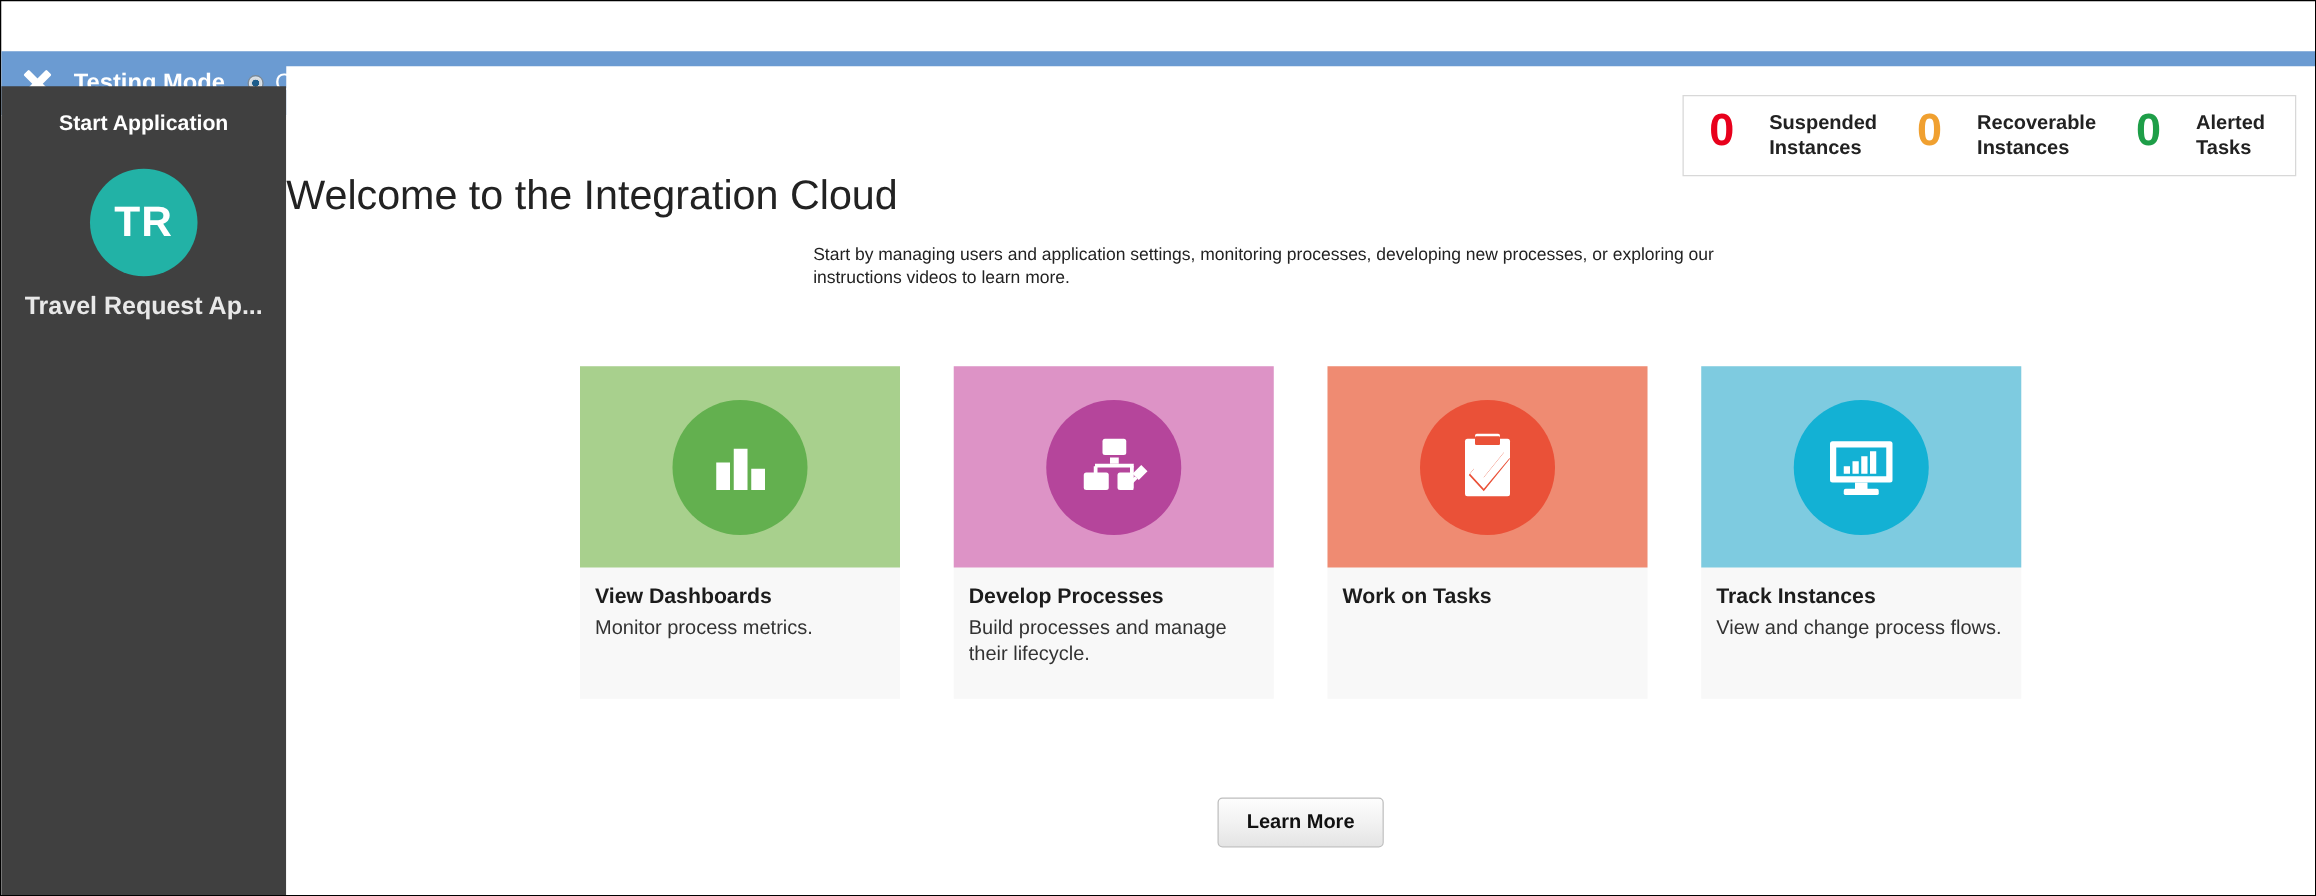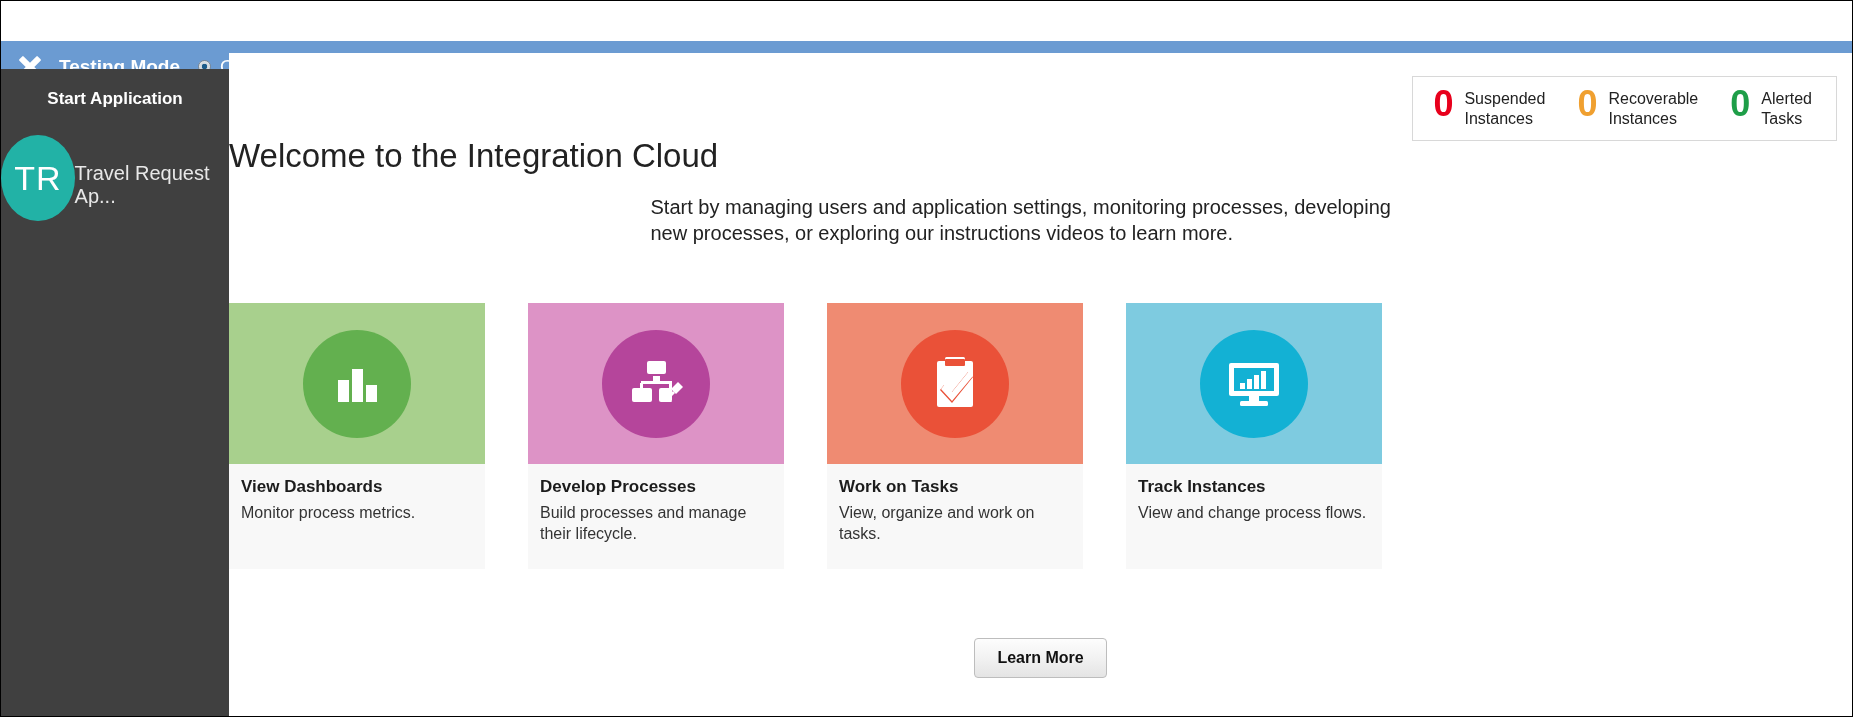--- a/index.html
+++ b/index.html
@@ -77,22 +77,23 @@
   }
   .sidebar-title {
     color: #ffffff;
     font-size: 17px;
     font-weight: bold;
     text-align: center;
     margin-top: 10px;
   }
   .app-tile {
     margin-top: 26px;
-    display: flex; flex-direction: row; align-items: center;
+    display: flex; flex-direction: column; align-items: center;
     cursor: pointer;
+    font-weight: bold;
   }
   .avatar {
     width: 86px; height: 86px;
     border-radius: 50%;
     background: #22b2a6;
     color: #ffffff;
     display: flex; align-items: center; justify-content: center;
     font-size: 34px;
     letter-spacing: 1px;
   }
@@ -120,47 +121,49 @@
   }
   .status-item { display: flex; align-items: flex-start; padding: 0 18px 0 14px; }
   .status-num {
     font-size: 36px;
     font-weight: bold;
     line-height: 0.95;
     margin-right: 11px;
   }
   .status-text {
     font-size: 16px;
-    font-weight: normal;
+    font-weight: bold;
     color: #222222;
     line-height: 1.28;
     padding-top: 2px;
     white-space: nowrap;
+    margin-left: 17px;
   }
 
   
   .welcome-block { position: absolute; left: 0; top: 84px; width: 100%; }
   .welcome-title {
     font-size: 33px;
     color: #222222;
     font-weight: normal;
   }
   .welcome-sub {
     margin: 20px auto 0 auto;
     width: 780px;
-    font-size: 20px;
+    font-size: 14px;
     color: #222222;
     line-height: 1.28;
   }
 
   
   .cards {
-    position: absolute; left: 0; top: 250px;
+    position: absolute; left: 0; top: 240px;
     width: 100%;
     display: flex;
+    justify-content: center;
     gap: 43px;
   }
   .card {
     width: 256px;
     background: #f8f8f8;
     cursor: pointer;
   }
   .card-banner {
     height: 161px;
     display: flex; align-items: center; justify-content: center;
@@ -310,21 +313,20 @@
               <rect x="10" y="6" width="36" height="46" rx="2" fill="#ffffff"></rect>
               <rect x="18" y="2" width="20" height="9" rx="1.5" fill="#ffffff"></rect>
               <rect x="18" y="4" width="20" height="7" rx="1" fill="#ea5138"></rect>
               <path d="M17 30 L24 38 L41 17 L46 22 L25 48 L13 35 Z" fill="#ea5138"></path>
               <path d="M18 29 L25 37 L42 16 L46 21 L25 46 L14 34 Z" fill="#ffffff"></path>
             </svg>
           </div>
         </div>
         <div class="card-body">
           <div class="card-title">Work on Tasks</div>
-          <div class="card-desc">View, organize and work on tasks.</div>
         </div>
       </div>
 
       <div class="card">
         <div class="card-banner" style="background:#7ecbe0">
           <div class="icon-circle" style="background:#13b1d4">
             <svg width="60" height="56" viewBox="0 0 60 56">
               <rect x="5" y="7" width="50" height="33" rx="2" fill="#ffffff"></rect>
               <rect x="10" y="12" width="40" height="23" fill="#13b1d4"></rect>
               <rect x="16" y="27" width="5" height="6" fill="#ffffff"></rect>

